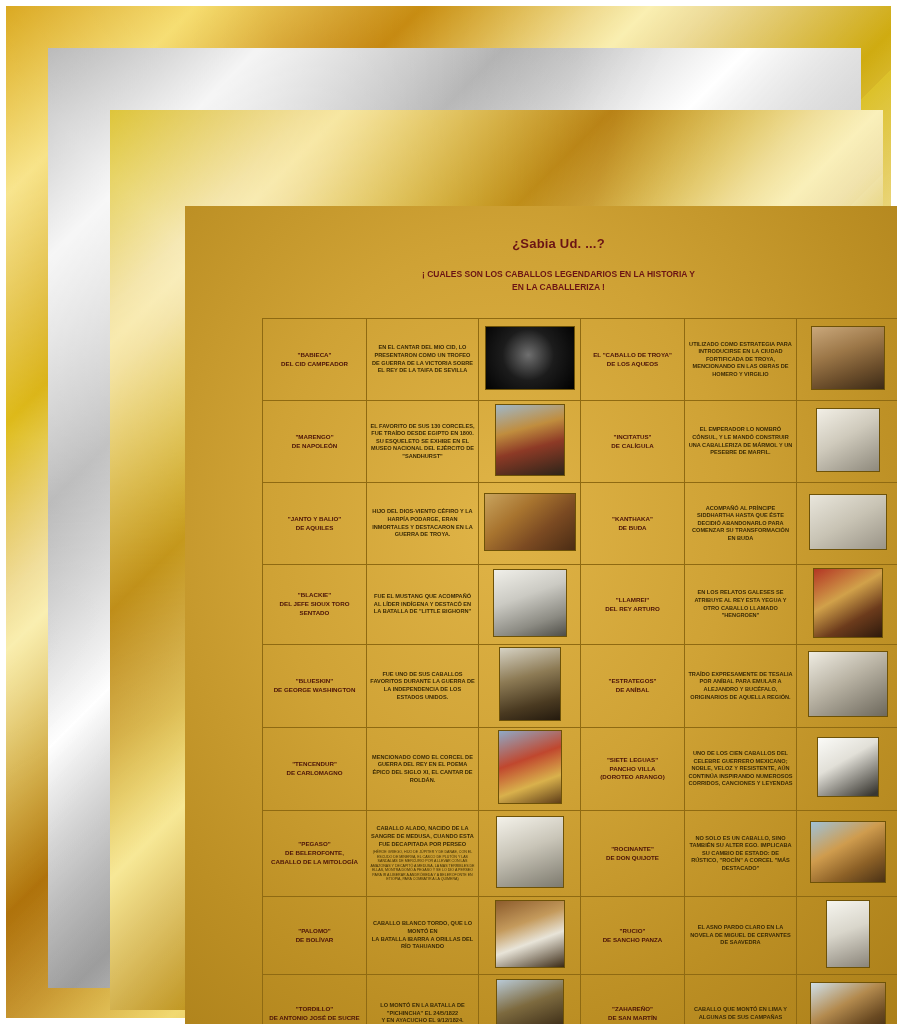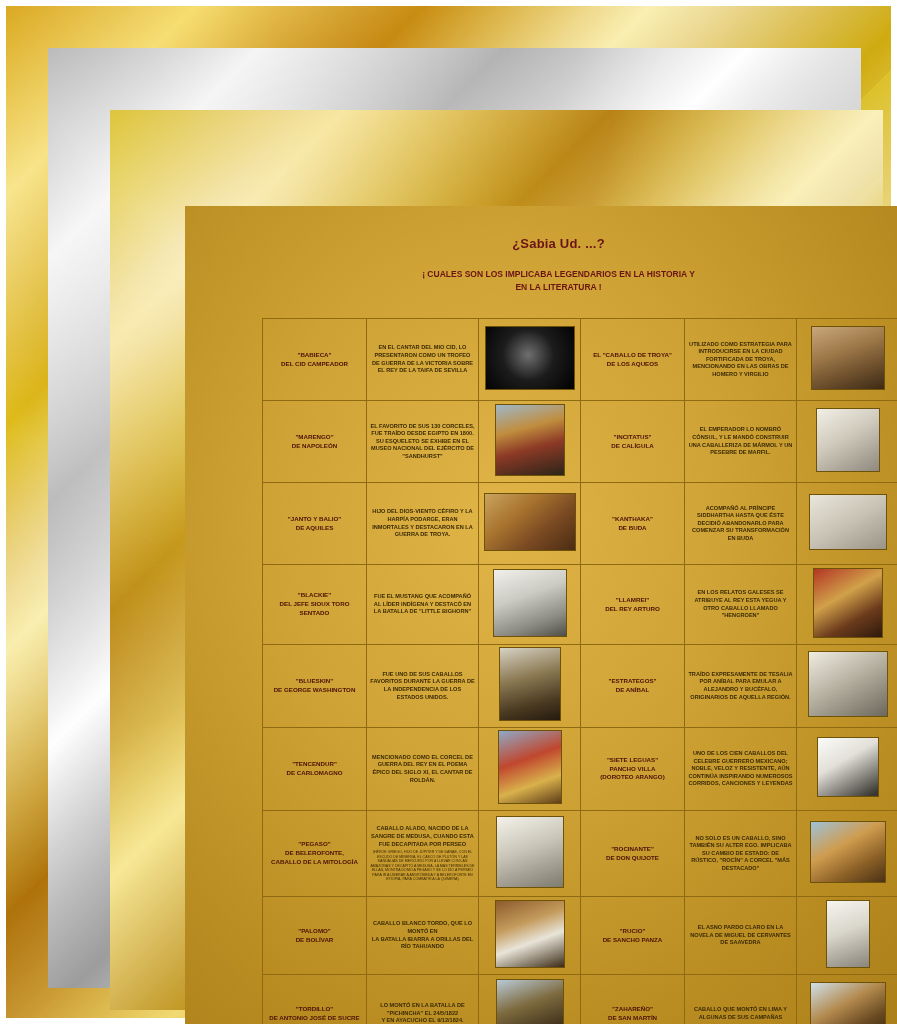--- a/index.html
+++ b/index.html
@@ -106,22 +106,22 @@
 <body>
 
 <div class="frame-outer">
   <div class="frame-silver">
     <div class="frame-inner-gold">
 
       <div class="canvas">
 
         <div class="title">¿Sabia Ud. ...?</div>
         <div class="subtitle">
-          <span>¡ CUALES SON LOS IMPLICABA LEGENDARIOS EN LA HISTORIA Y</span><br>
-          <span>EN LA LITERATURA !</span>
+          <span>¡ CUALES SON LOS CABALLOS LEGENDARIOS EN LA HISTORIA Y</span><br>
+          <span>EN LA CABALLERIZA !</span>
         </div>
 
         <table class="grid">
           <tbody>
 
             <tr style="height:82px;">
               <td class="c-name">"BABIECA"<br>DEL CID CAMPEADOR</td>
               <td class="c-desc">EN EL CANTAR DEL MIO CID, LO PRESENTARON COMO UN TROFEO DE GUERRA DE LA  VICTORIA SOBRE EL REY DE LA TAIFA DE SEVILLA</td>
               <td class="c-img">
                 <span class="pic" style="width:88px;height:62px;background:radial-gradient(circle at 48% 45%,#6f6f6f 0%,#1c1c1c 45%,#000 100%);"></span>

